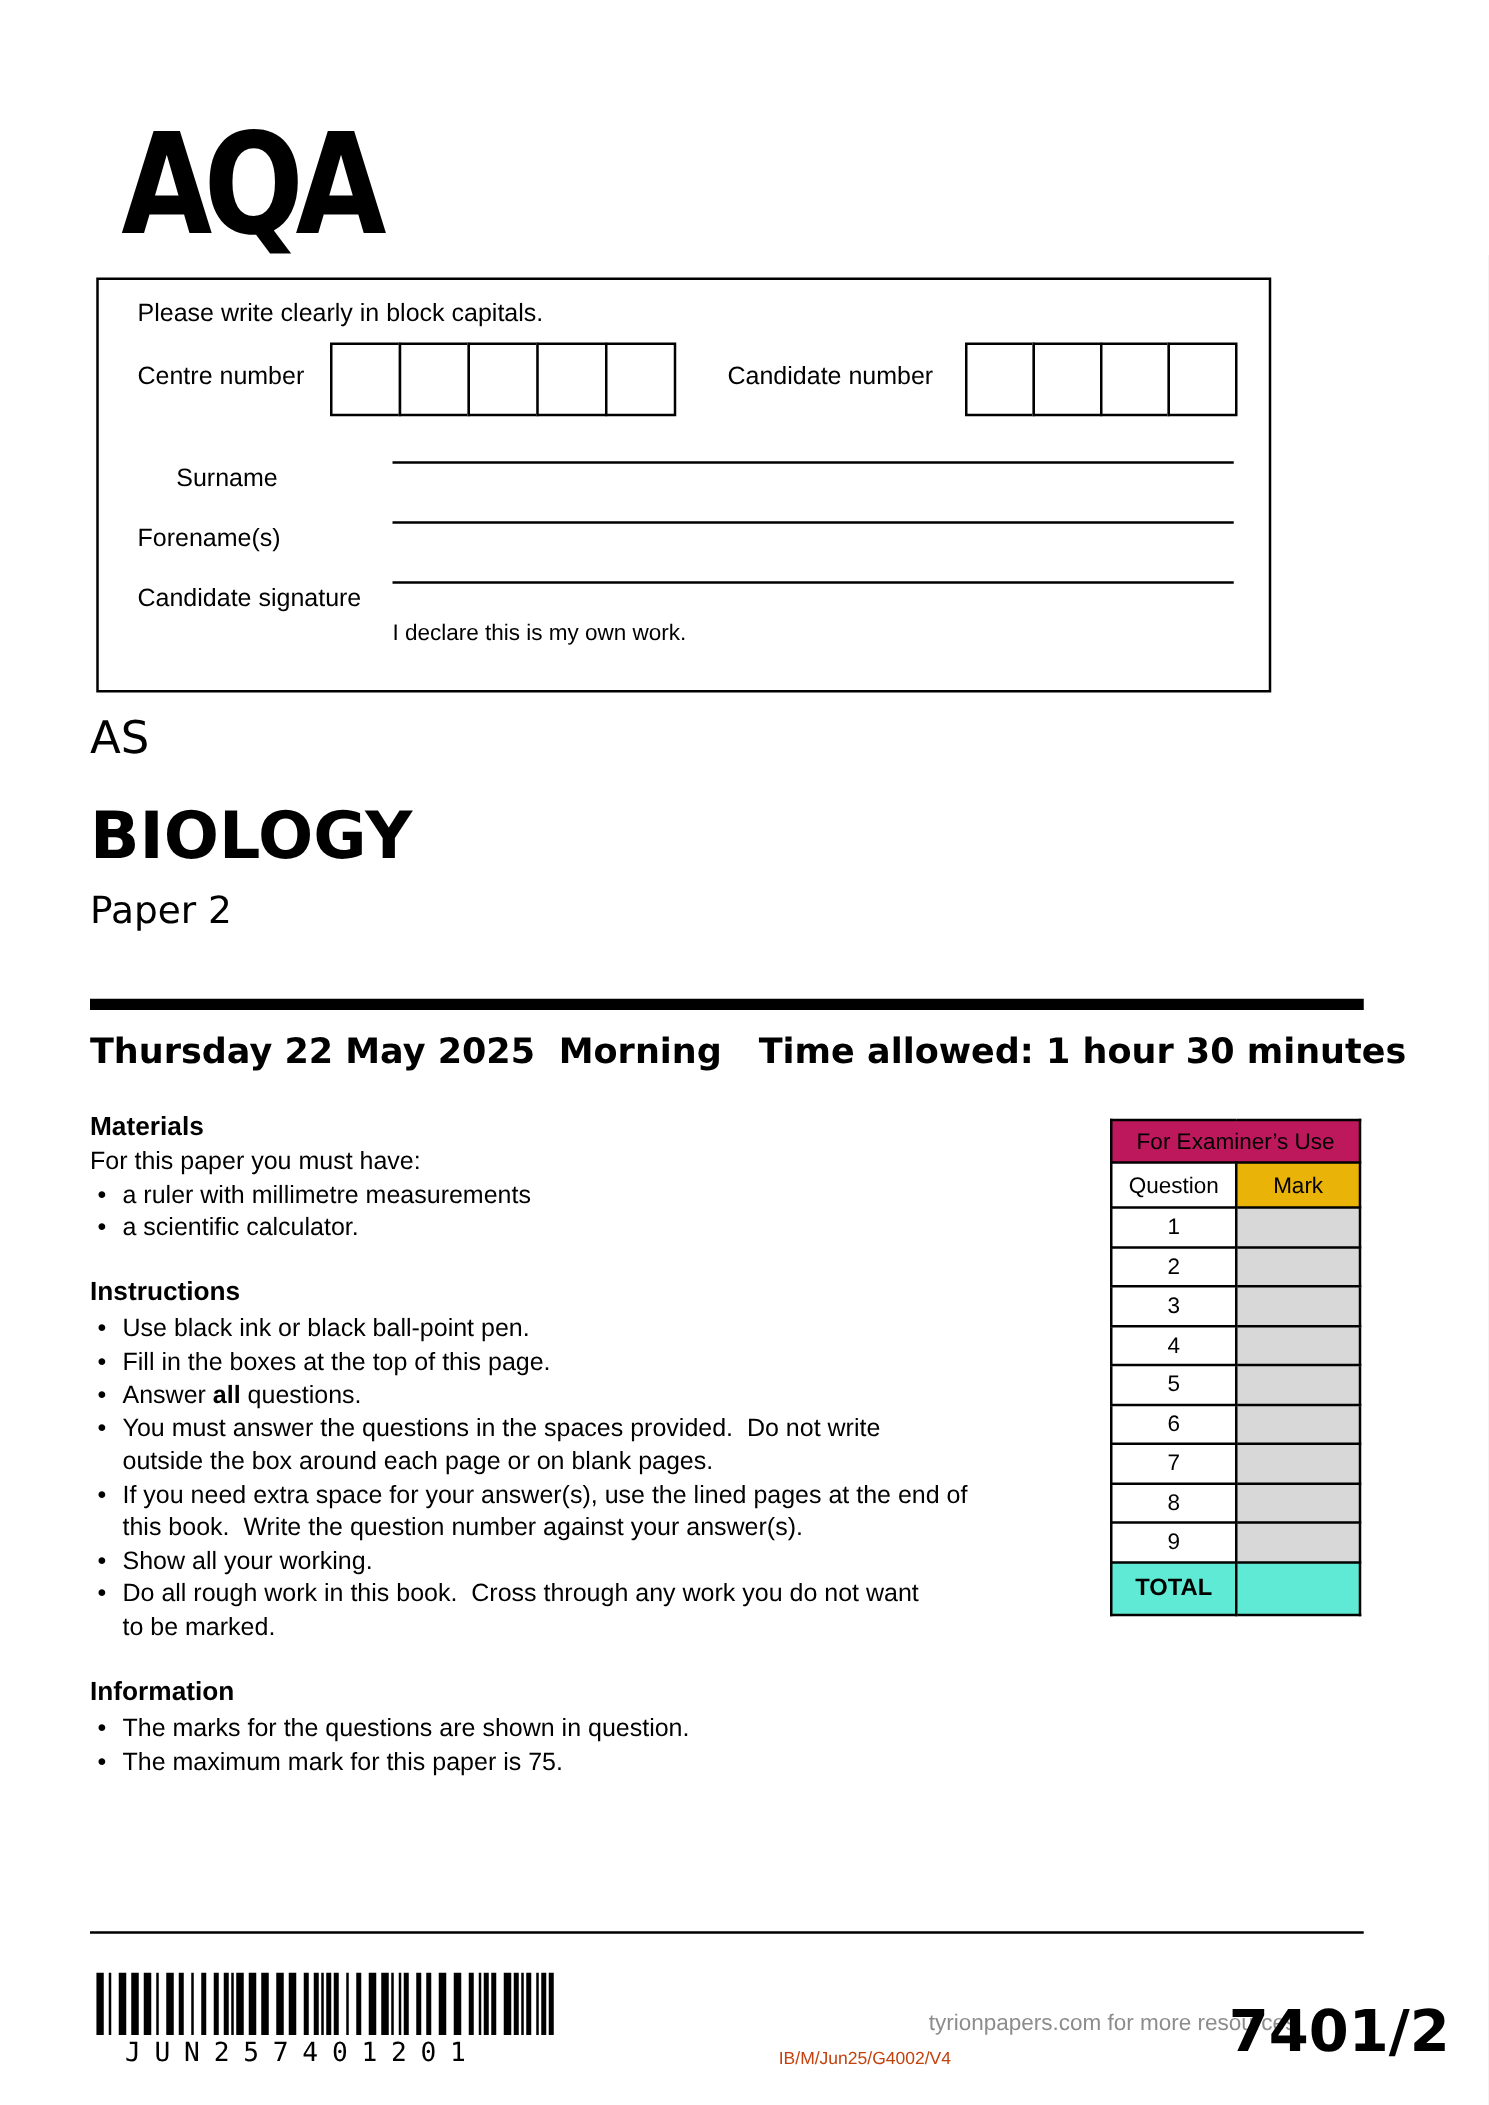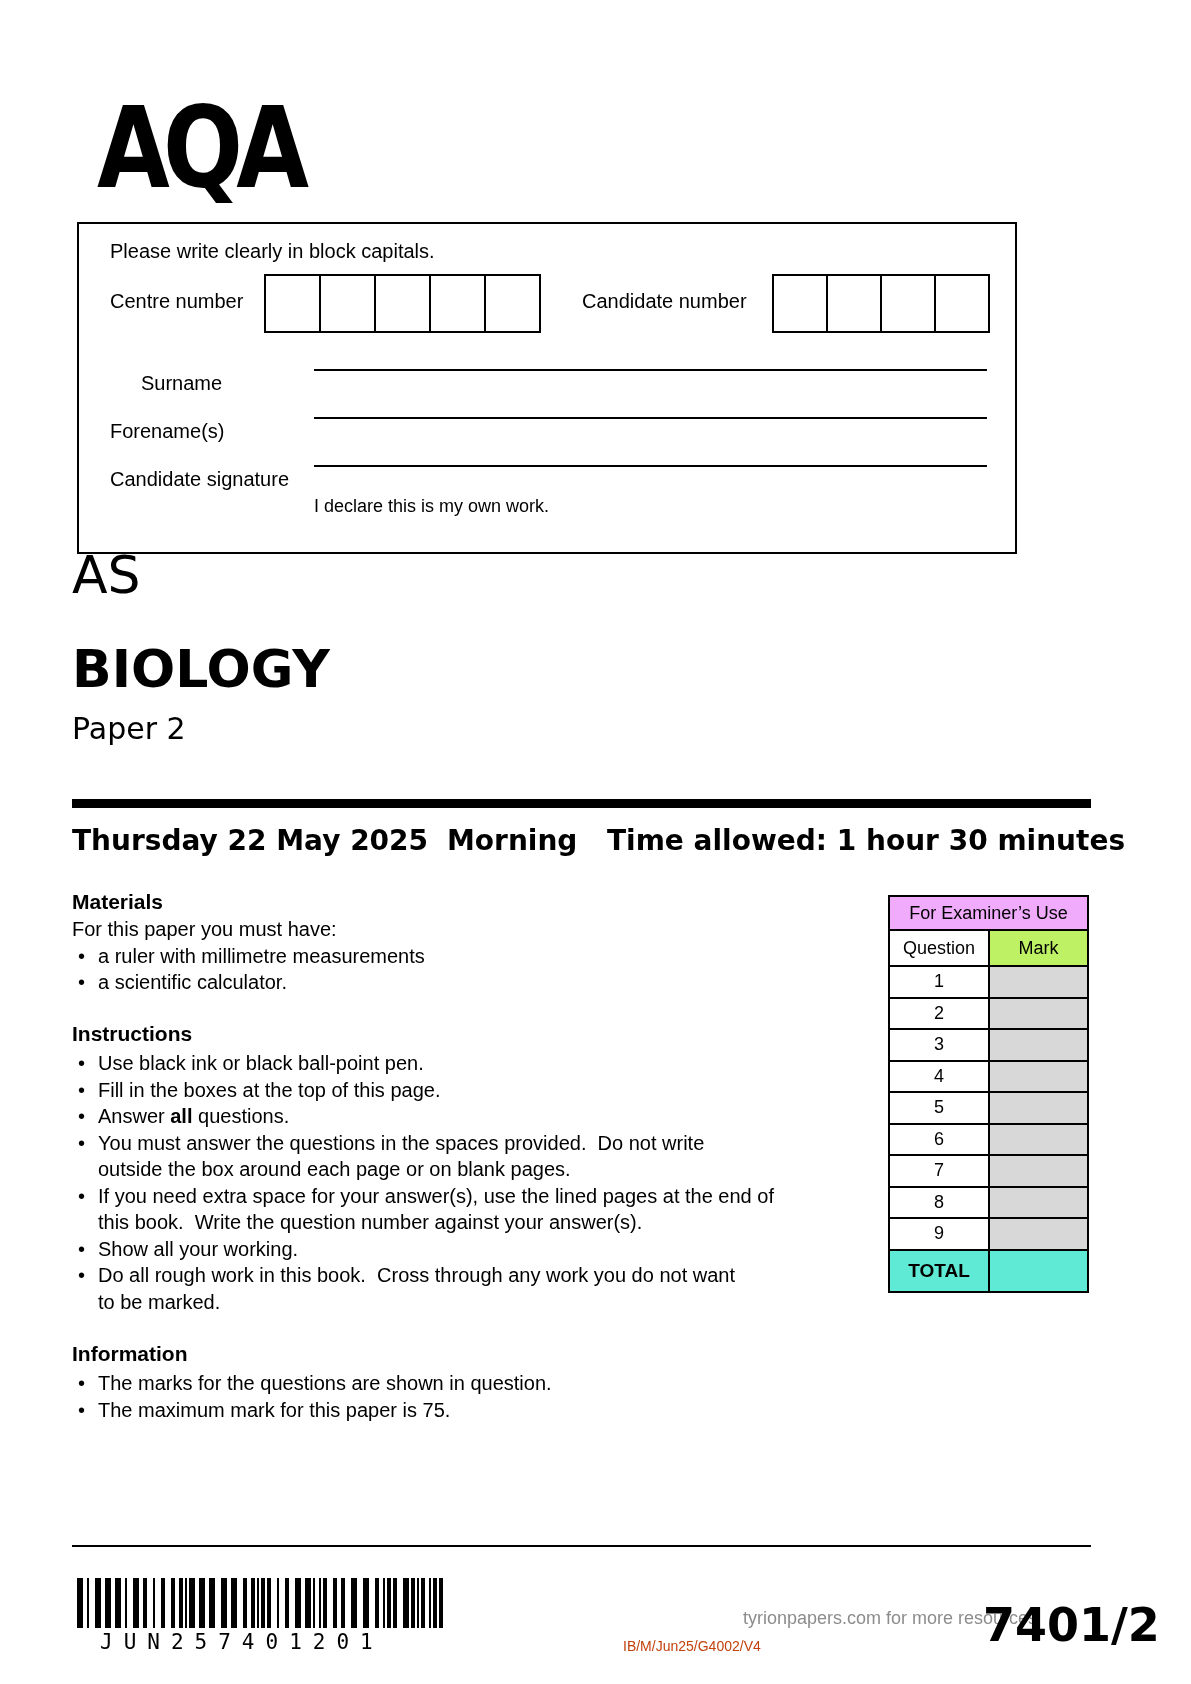--- a/index.html
+++ b/index.html
@@ -22,21 +22,21 @@
   .cand-box{left:77px;top:222px;width:936px;height:328px;border:2px solid #000;}
   .cand-box .note{position:absolute;left:31px;top:16px;font-size:20px;}
   .row-label{position:absolute;left:31px;font-size:20px;}
   .cells{position:absolute;display:flex;}
   .cell{width:53px;height:55px;border:2px solid #000;margin-left:-2px;background:#fff;}
   .cell:first-child{margin-left:0;}
   .wline{position:absolute;border-bottom:2px solid #000;}
   .decl{position:absolute;left:235px;top:272px;font-size:18px;}
 
   
-  .t-as{left:72px;top:549px;font-family:"DejaVu Sans",sans-serif;font-size:52px;font-weight:400;line-height:1;}
+  .t-as{left:72px;top:573px;font-family:"DejaVu Sans",sans-serif;font-size:36px;font-weight:400;line-height:1;}
   .t-subject{left:72px;top:643px;font-family:"DejaVu Sans",sans-serif;font-size:52px;font-weight:700;line-height:1;}
   .t-paper{left:72px;top:714px;font-family:"DejaVu Sans",sans-serif;font-size:30px;font-weight:400;line-height:1;}
 
   .rule{left:72px;top:799px;width:1019px;height:9px;background:#000;}
 
   
   .session{font-family:"DejaVu Sans",sans-serif;font-size:28px;font-weight:600;top:824px;line-height:1.2;}
   .s-date{left:72px;}
   .s-morning{left:447px;}
   .s-time{left:607px;}
@@ -53,25 +53,25 @@
   .sec-materials{left:72px;top:888px;}
   .sec-instructions{left:72px;top:1020px;}
   .sec-instructions ul{margin-top:2px;}
   .sec-information{left:72px;top:1340px;}
   .sec-information ul{margin-top:2px;}
 
   
   .examiner{left:888px;top:895px;}
   table.ex{border-collapse:collapse;font-size:18px;}
   table.ex td{border:2px solid #000;text-align:center;padding:0;}
-  td.ex-title{width:195px;height:32px;background:#f0abfc;font-size:18px;}
+  td.ex-title{width:195px;height:32px;background:#be185d;font-size:18px;}
   .ex .qcol{width:98px;}
   .ex .mcol{width:97px;}
   .ex-head td{height:34px;}
-  .ex-head .mcol{background:#bef264;margin-left:32px;}
+  .ex-head .mcol{background:#eab308;margin-left:32px;}
   .ex-row td{height:29.5px;}
   .ex-row .mcol{background:#d8d8d8;}
   .ex-total td{height:40px;background:#5eead4;border-width:3px;}
   .ex-total .qcol{font-weight:700;font-size:19px;}
 
   
   .foot-line{left:72px;top:1545px;width:1019px;height:2px;background:#000;}
   .barcode{left:77px;top:1578px;width:373px;height:50px;}
   .barcode svg{display:block;}
   .barcode-text{

